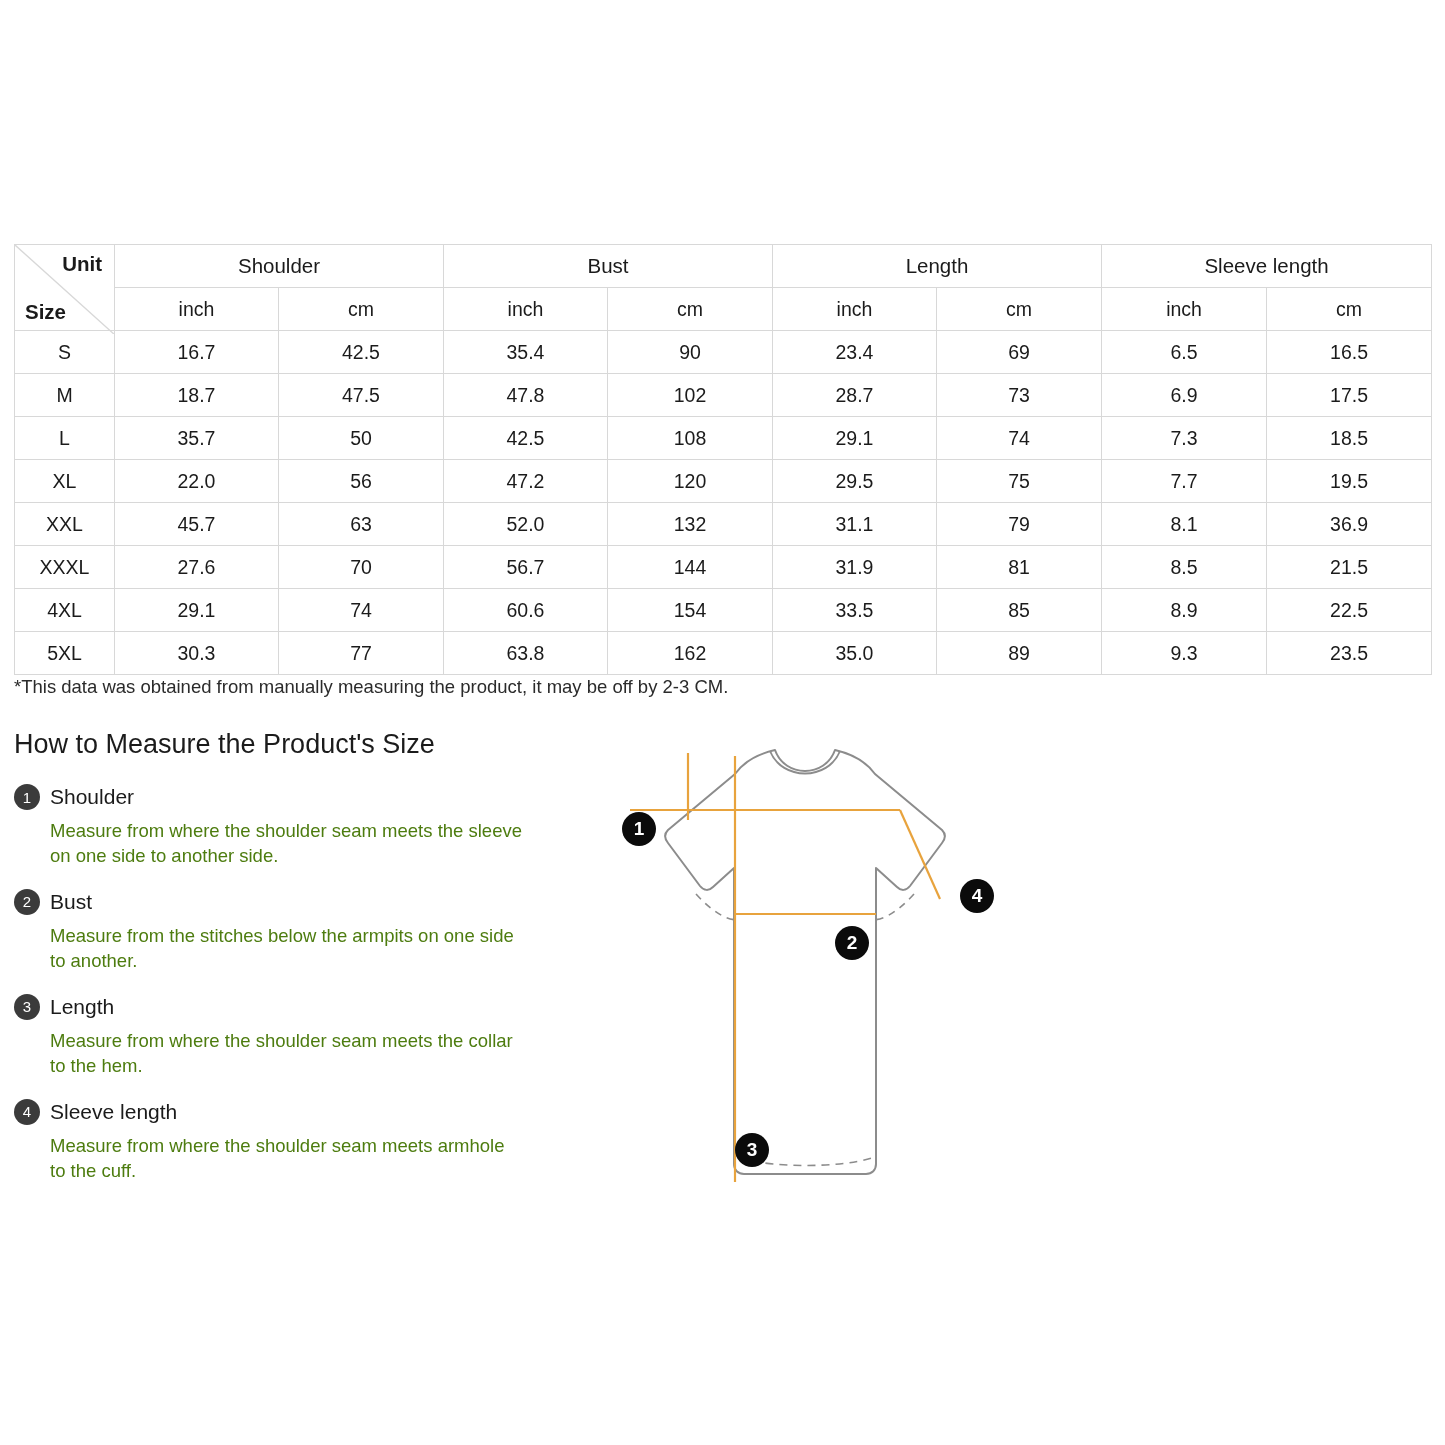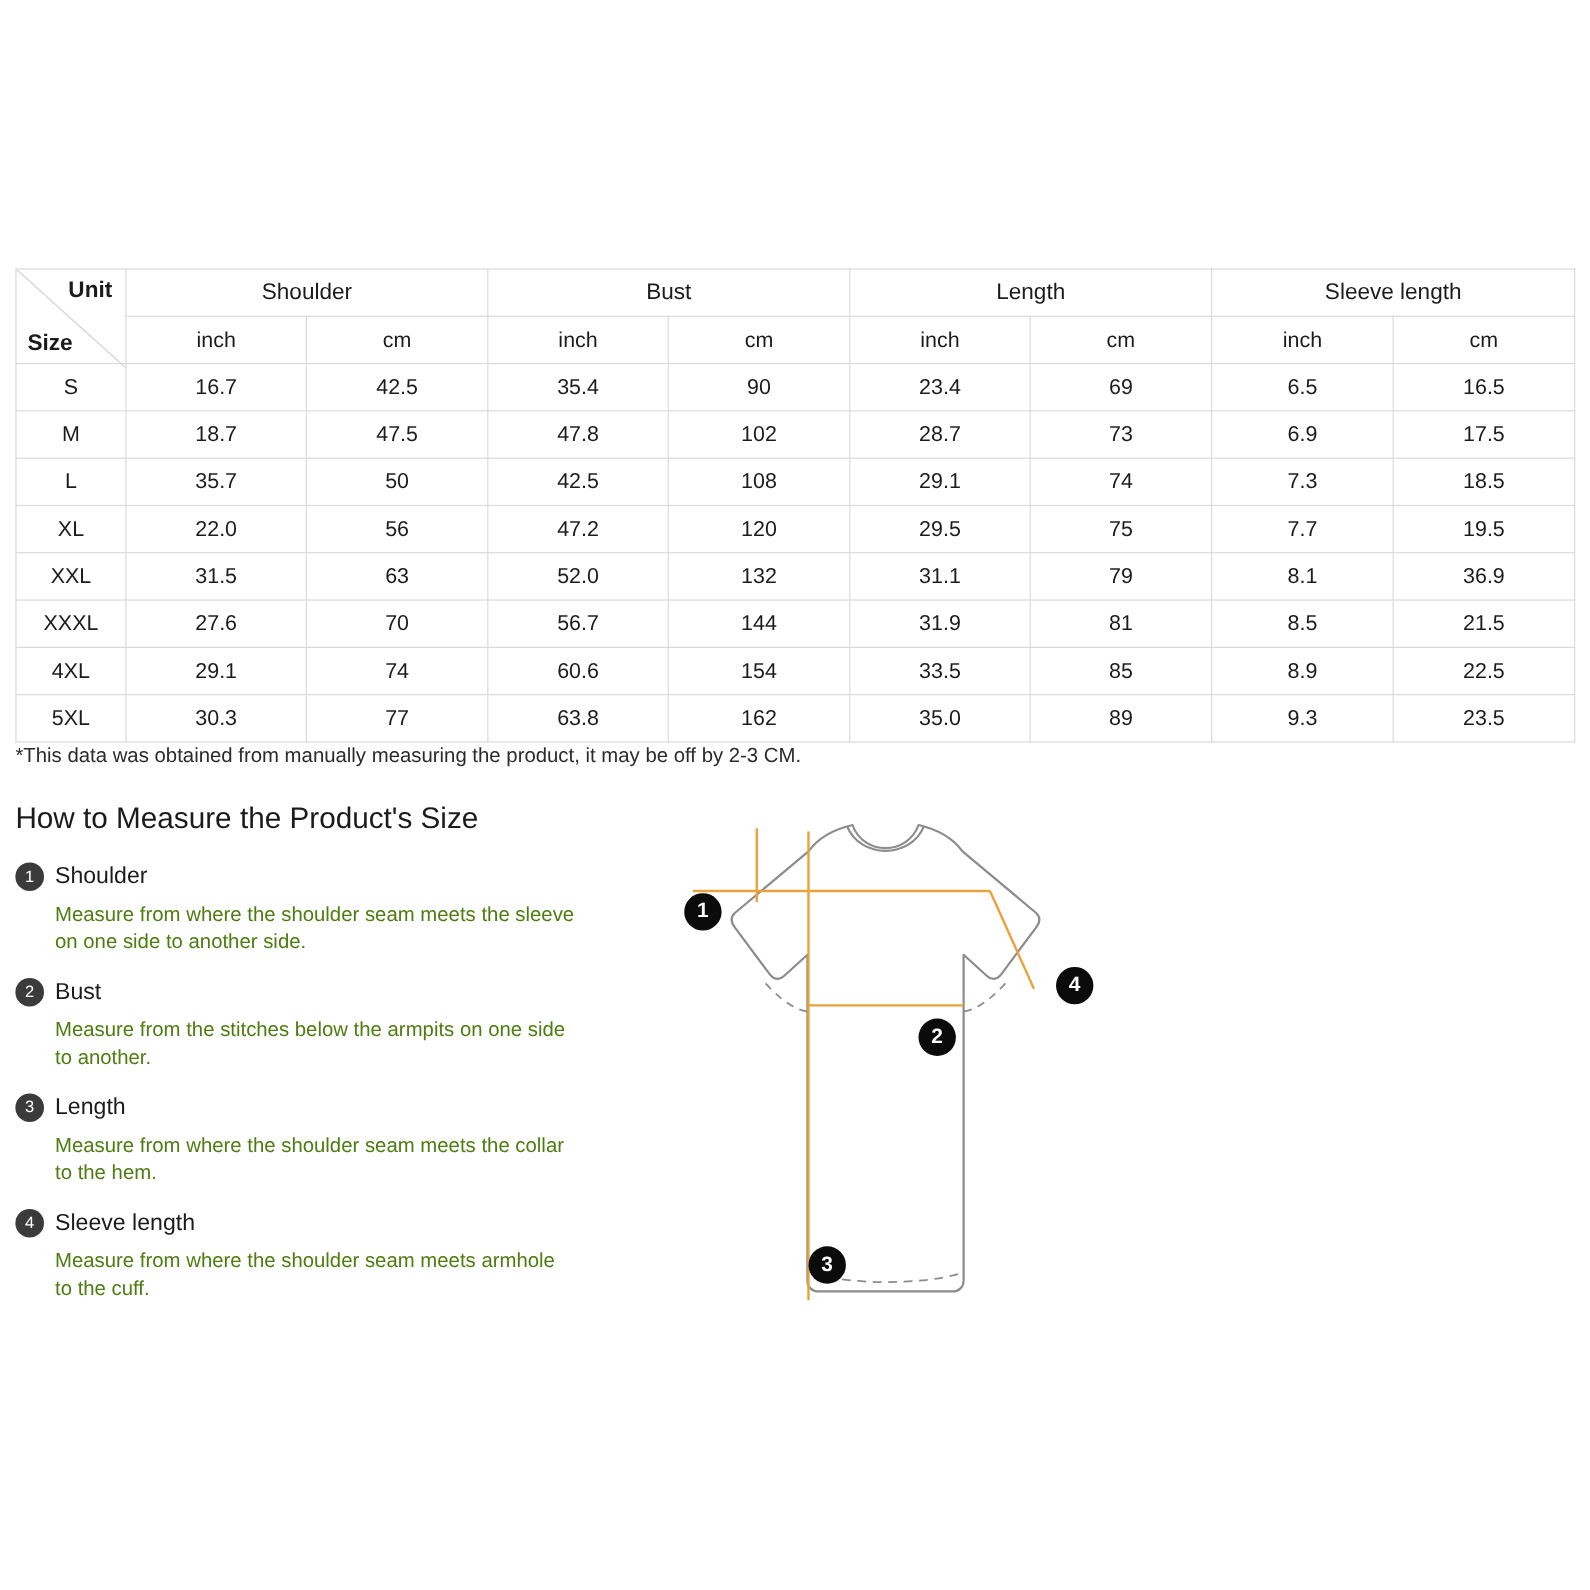--- a/index.html
+++ b/index.html
@@ -245,21 +245,21 @@
           <td>56</td>
           <td>47.2</td>
           <td>120</td>
           <td>29.5</td>
           <td>75</td>
           <td>7.7</td>
           <td>19.5</td>
         </tr>
         <tr>
           <td class="sizecell">XXL</td>
-          <td>31.5</td>
+          <td>45.7</td>
           <td>63</td>
           <td>52.0</td>
           <td>132</td>
           <td>31.1</td>
           <td>79</td>
           <td>8.1</td>
           <td>36.9</td>
         </tr>
         <tr>
           <td class="sizecell">XXXL</td>

